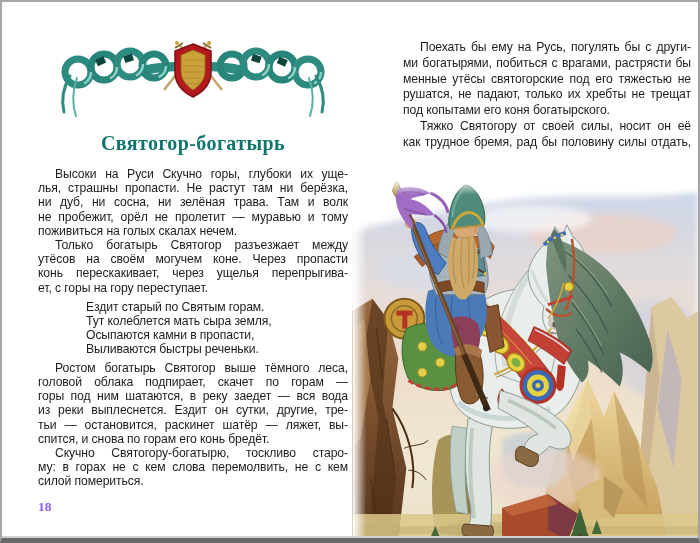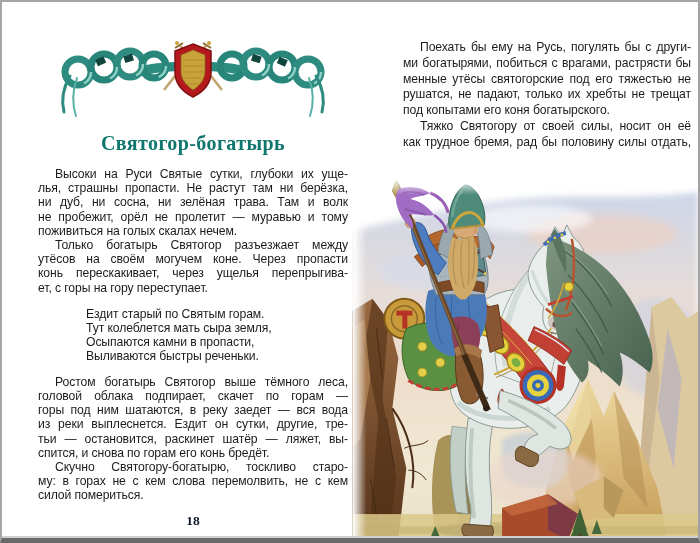--- a/index.html
+++ b/index.html
@@ -12,24 +12,24 @@
   .spread::after{content:"";position:absolute;left:0;right:0;bottom:0;height:2px;background:#cfcfcf;}
   .left-page{position:absolute;left:36px;top:0;width:310px;}
   .ornament{display:block;margin-top:34px;width:290px;height:84px;margin-left:10px;}
   .title{margin-top:12px;text-align:center;font-family:"Liberation Serif", serif;font-weight:bold;
          font-size:20px;color:#0f766e;letter-spacing:.4px;}
   .body-text{margin-top:12px;font-size:12.2px;}
   .line{line-height:14.2px;white-space:nowrap;overflow:hidden;text-align:justify;
         text-align-last:justify;letter-spacing:-0.1px;}
   .line.last{text-align-last:left;}
   .line.indent{text-indent:17px;}
-  .verse{padding-left:48px;margin:12px 0;}
+  .verse{padding-left:48px;margin:5px 0;}
   .verse .line{text-align-last:left;line-height:14px;}
-  .pagenum{text-align:center;margin-top:10px;font-family:"Liberation Serif", serif;
-           font-weight:bold;font-size:13.5px;color:#0f172a;}
+  .pagenum{text-align:left;margin-top:10px;font-family:"Liberation Serif", serif;
+           font-weight:bold;font-size:13.5px;color:#8b5cf6;}
   .right-page-text{position:absolute;left:389px;top:38px;width:300px;font-size:12.2px;}
   .right-page-text .line{line-height:15.8px;margin-left:12px;}
   .illustration{position:absolute;left:350px;top:177px;width:347px;height:361px;}
 </style>
 </head>
 <body>
 
 <div class="spread">
 
   <div class="left-page">
@@ -85,21 +85,21 @@
         <g stroke="#8a6a1a" stroke-width="0.8" opacity="0.55" fill="none">
           <path d="M135,24 H155 M135,30 H155 M135,36 H155 M137,42 H153 M139,48 H151"></path>
         </g>
       </g>
     </svg>
 
     <div class="title">Святогор-богатырь</div>
 
     <div class="body-text">
         <div>
-          <div class="line indent">Высоки на Руси Святые сутки, глубоки их уще-</div>
+          <div class="line indent">Высоки на Руси Скучно горы, глубоки их уще-</div>
           <div class="line">лья, страшны пропасти. Не растут там ни берёзка,</div>
           <div class="line">ни дуб, ни сосна, ни зелёная трава. Там и волк</div>
           <div class="line">не пробежит, орёл не пролетит — муравью и тому</div>
           <div class="line last">поживиться на голых скалах нечем.</div>
         </div>
         <div>
           <div class="line indent">Только богатырь Святогор разъезжает между</div>
           <div class="line">утёсов на своём могучем коне. Через пропасти</div>
           <div class="line">конь перескакивает, через ущелья перепрыгива-</div>
           <div class="line last">ет, с горы на гору переступает.</div>

